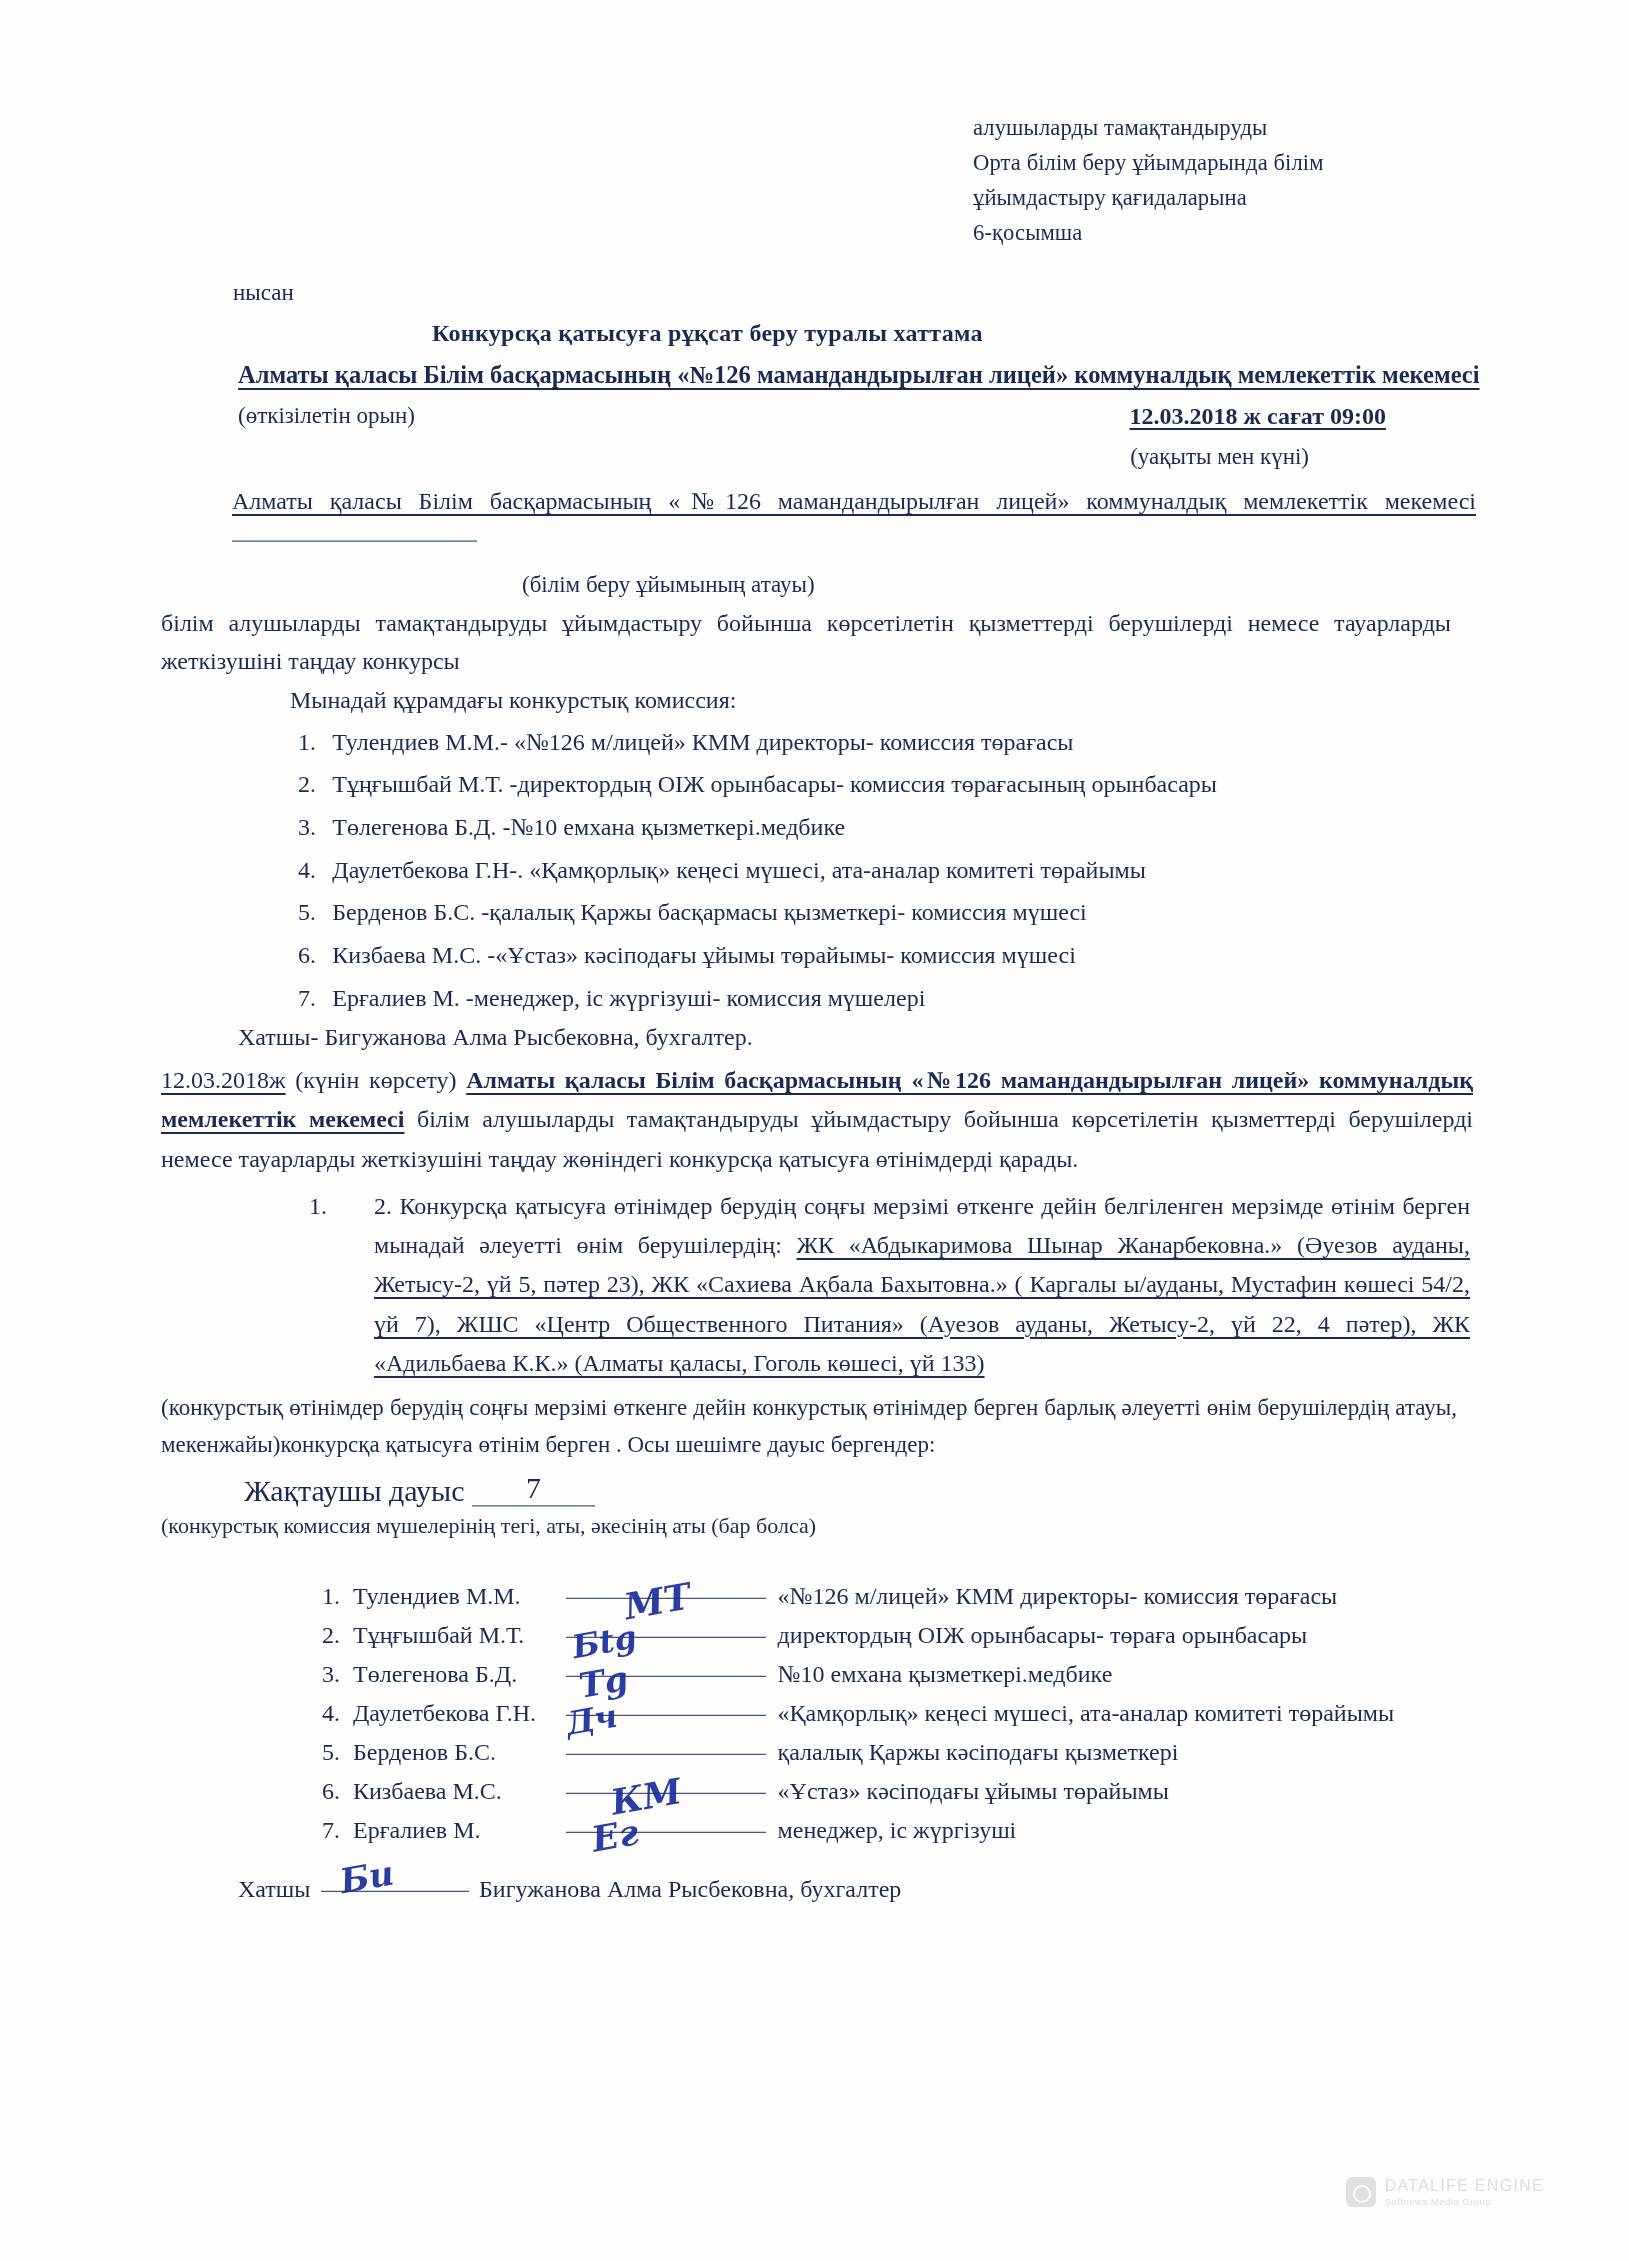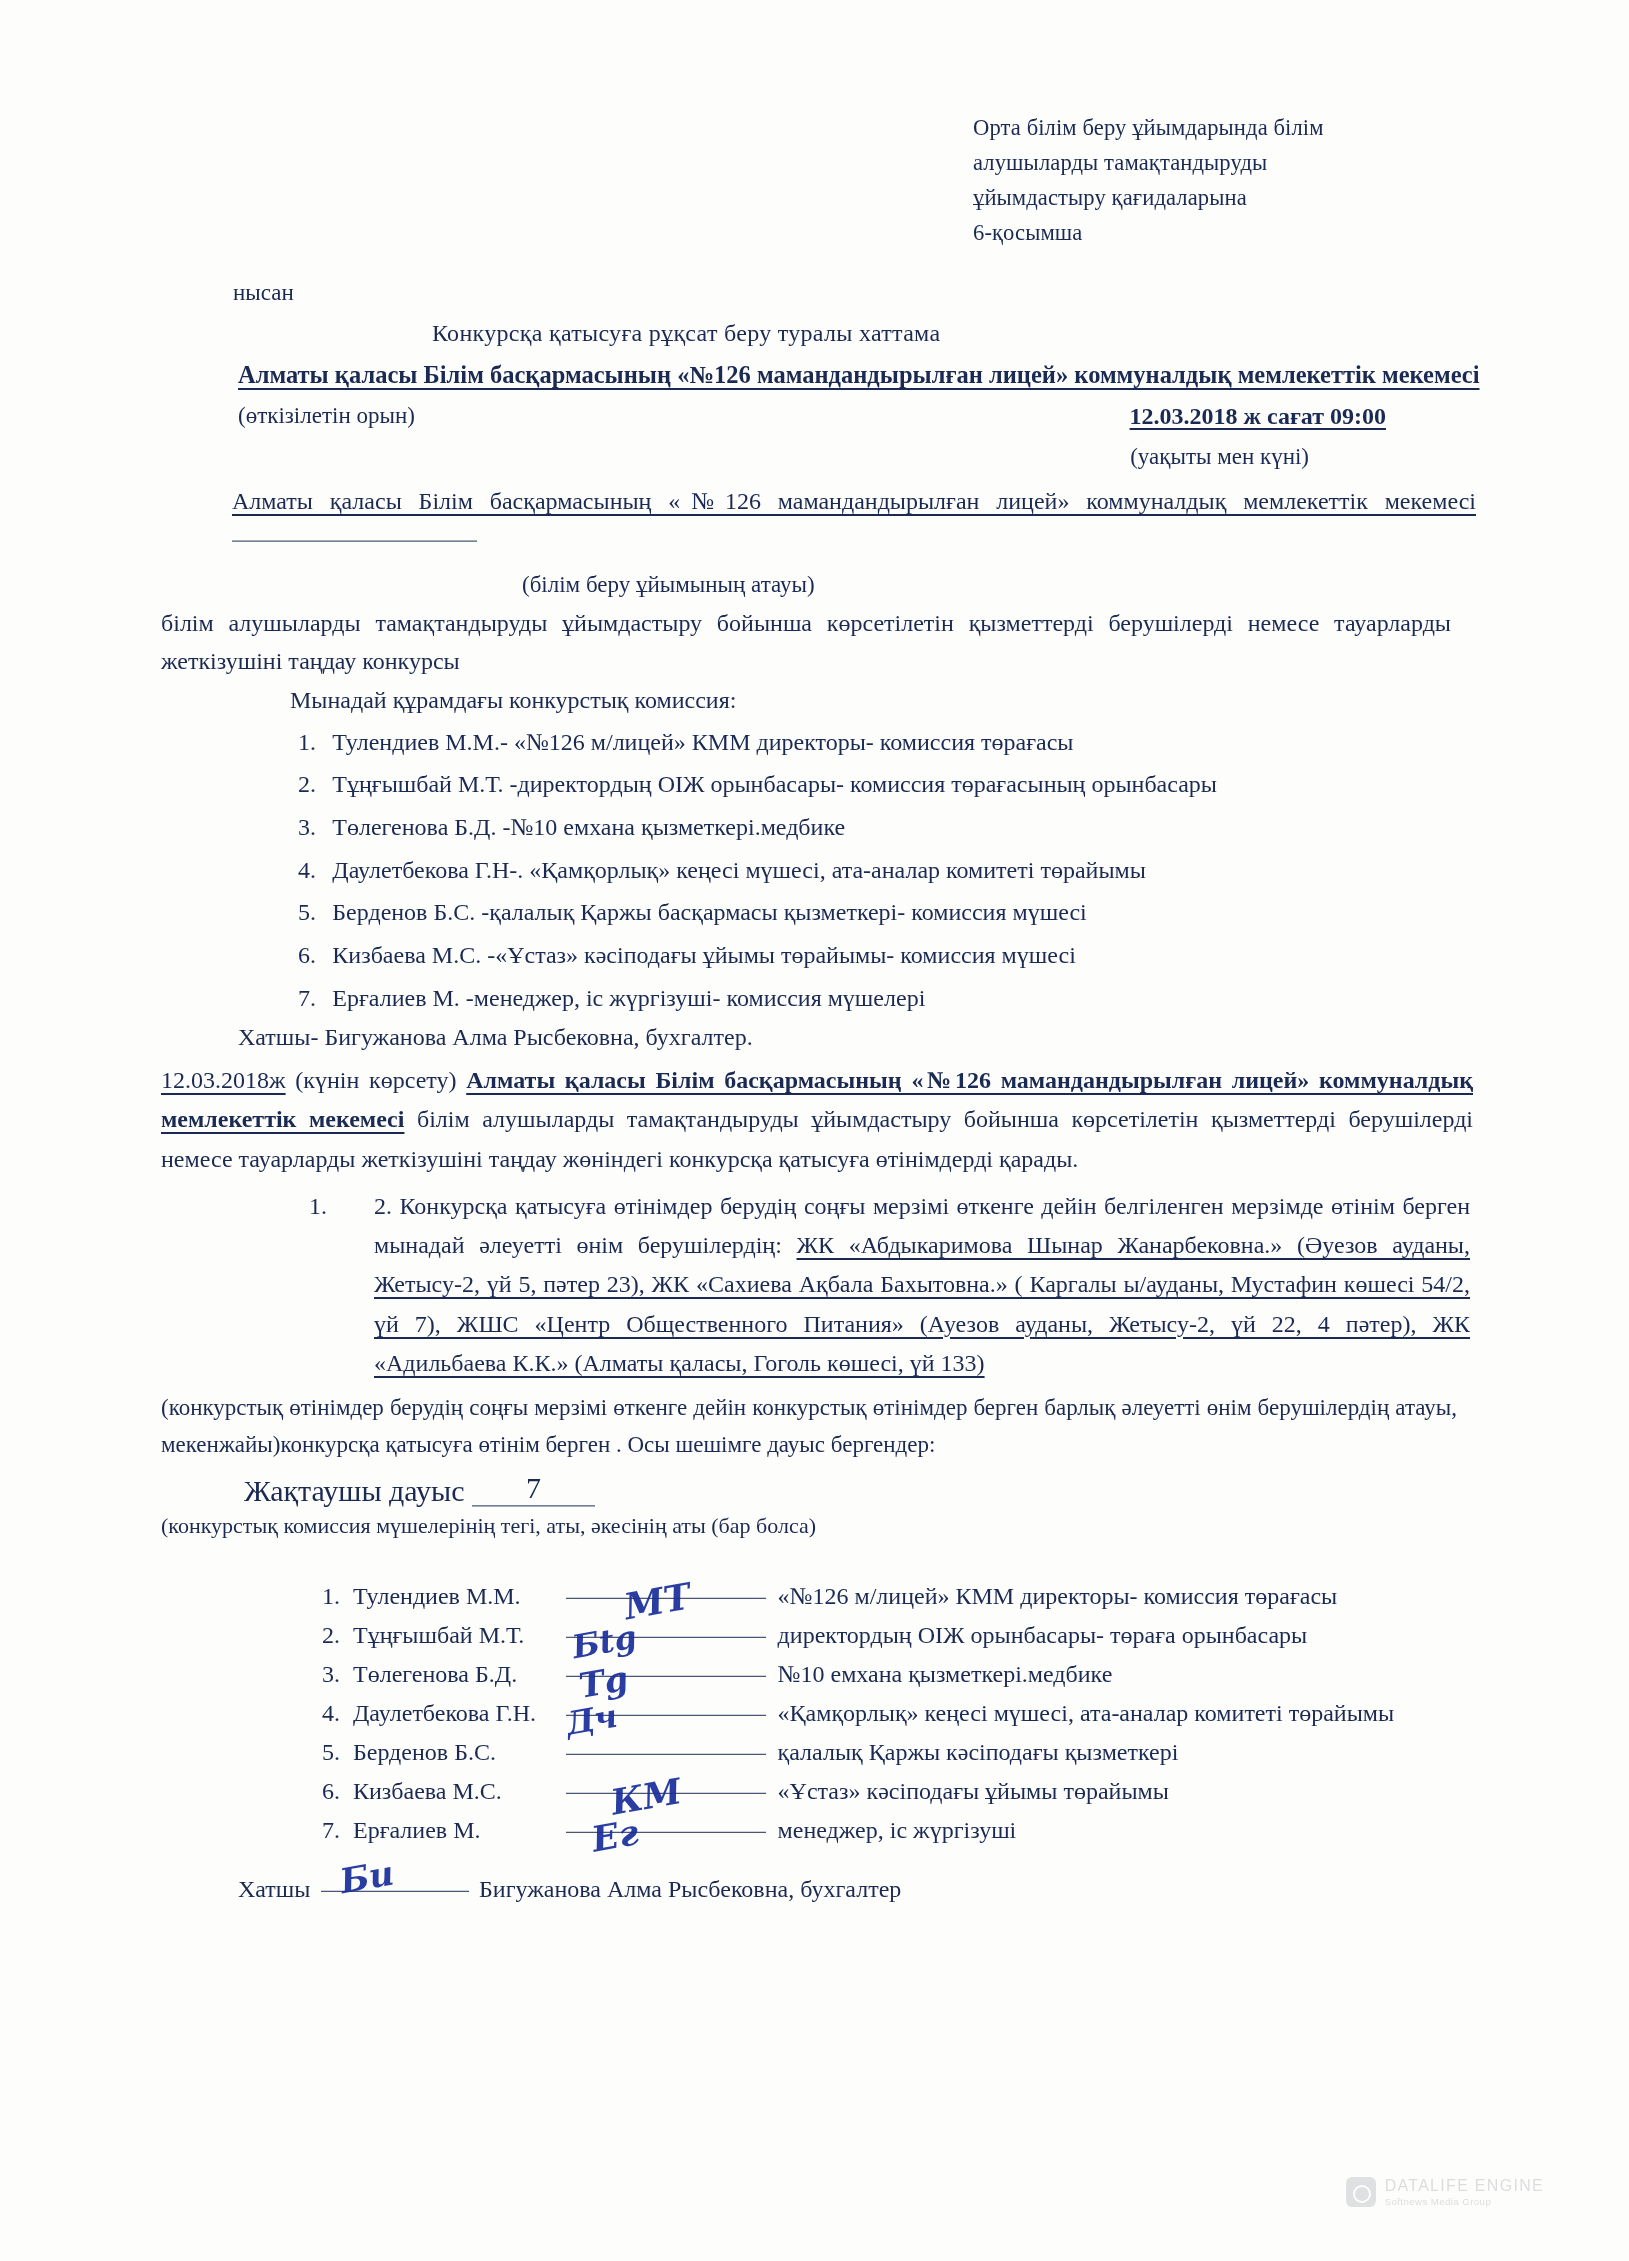--- a/index.html
+++ b/index.html
@@ -41,21 +41,21 @@
   .nysan {
     margin-top: 30px;
     margin-left: 72px;
     font-size: 23px;
   }
 
   .title {
     margin-top: 14px;
     margin-left: 271px;
     font-size: 24px;
-    font-weight: normal;
+    font-weight: bold;
     letter-spacing: 0.3px;
   }
 
   .org-bold {
     margin-top: 10.3px;
     margin-left: 77px;
     font-size: 24.5px;
     font-weight: bold;
     text-decoration: underline;
     text-underline-offset: 4.5px;
@@ -281,22 +281,22 @@
   .watermark .wm-title { font-size: 16px; letter-spacing: 1.3px; }
   .watermark .wm-sub { font-size: 9.7px; letter-spacing: 0.4px; }
 </style>
 </head>
 <body>
 
 <div class="page">
   <div class="sheet">
 
     <div class="hdr-block">
+      <div>алушыларды тамақтандыруды</div>
       <div>Орта білім беру ұйымдарында білім</div>
-      <div>алушыларды тамақтандыруды</div>
       <div>ұйымдастыру қағидаларына</div>
       <div>6-қосымша</div>
     </div>
 
     <div class="nysan">нысан</div>
 
     <div class="title">Конкурсқа қатысуға рұқсат беру туралы хаттама</div>
 
     <div class="org-bold">Алматы  қаласы  Білім басқармасының «№126 мамандандырылған лицей» коммуналдық мемлекеттік мекемесі</div>
 

